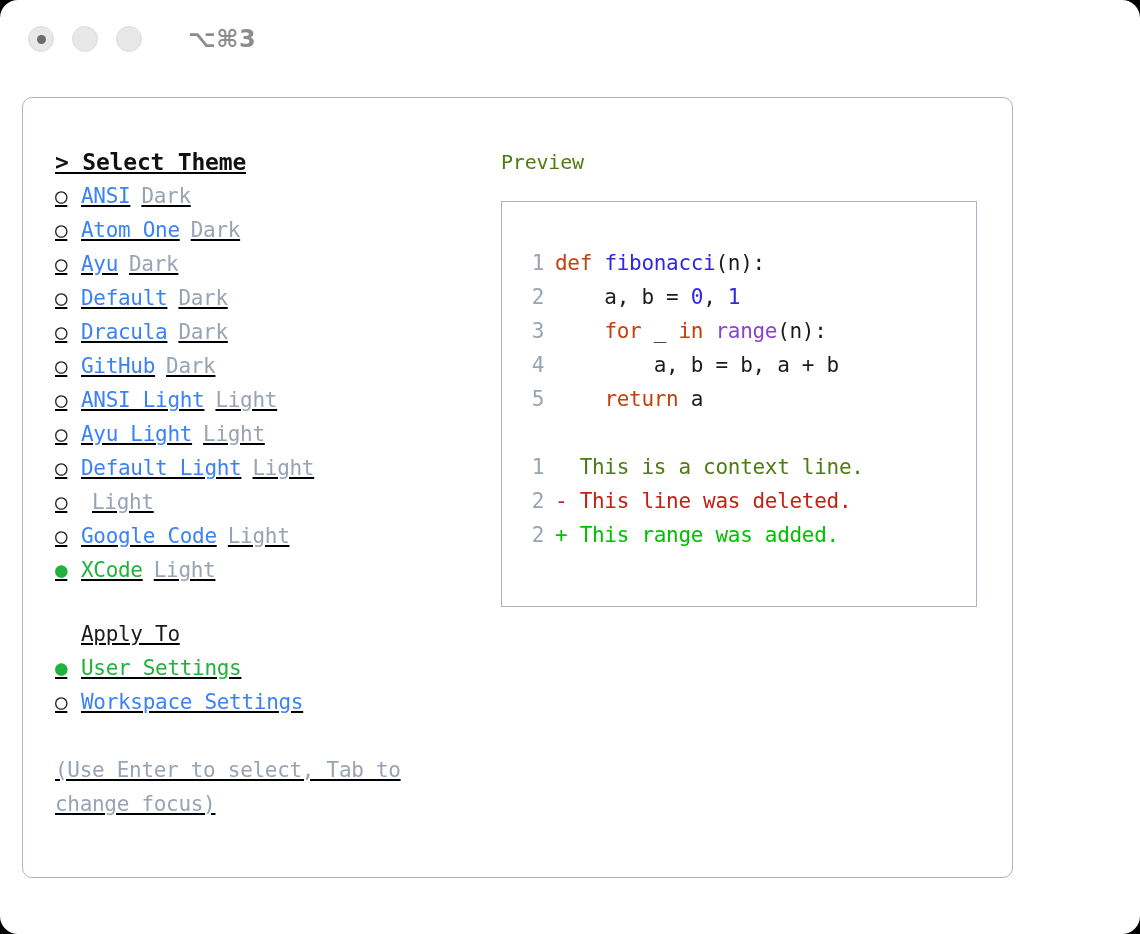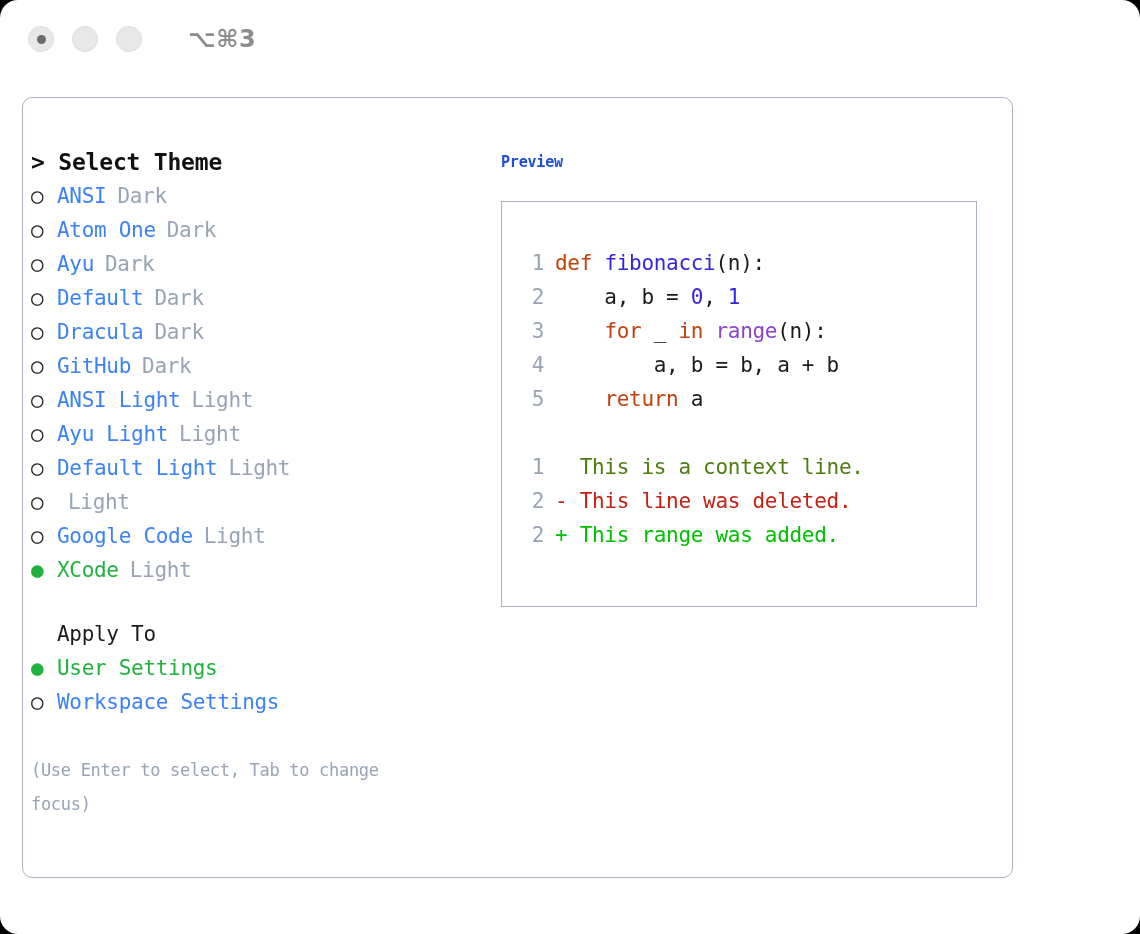--- a/index.html
+++ b/index.html
@@ -85,23 +85,24 @@
   .columns {
     position: absolute;
     left: 0; top: 0;
     width: 100%;
     height: 100%;
   }
 
   
   .left-col {
     position: absolute;
-    left: 8px;
+    left: 32px;
     top: 47px;
     width: 460px;
+    text-decoration: underline;
   }
 
   .section-header {
     font-size: 23px;
     font-weight: 700;
     color: #111111;
     line-height: 34px;
     white-space: pre;
     letter-spacing: -0.2px;
   }
@@ -143,37 +144,37 @@
     padding-left: 26px;
     white-space: pre;
     letter-spacing: -0.3px;
   }
 
   .spacer-md { height: 30px; }
   .spacer-lg { height: 34px; }
 
   .hint {
     color: #98a3b3;
-    font-size: 17px;
+    font-size: 21px;
     line-height: 34px;
     width: 400px;
     letter-spacing: -0.3px;
   }
 
   
   .right-col {
     position: absolute;
     left: 478px;
     top: 47px;
     width: 495px;
   }
   .preview-title {
-    font-size: 15px;
-    font-weight: 700;
-    color: #1d4ed8;
+    font-size: 20px;
+    font-weight: 400;
+    color: #4d7c0f;
     line-height: 34px;
     letter-spacing: -0.2px;
   }
 
   .code-box {
     margin-top: 22px;
     width: 476px;
     height: 406px;
     border: 1.6px solid #a9b3c1;
     box-sizing: border-box;

